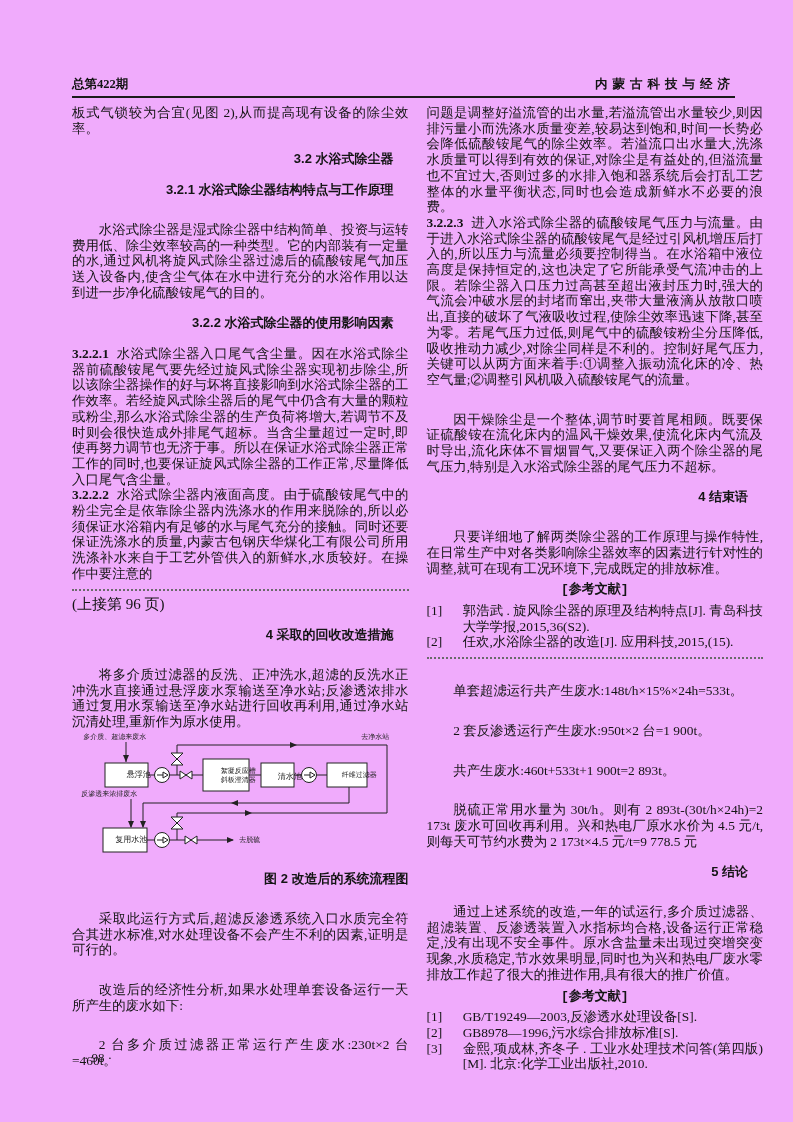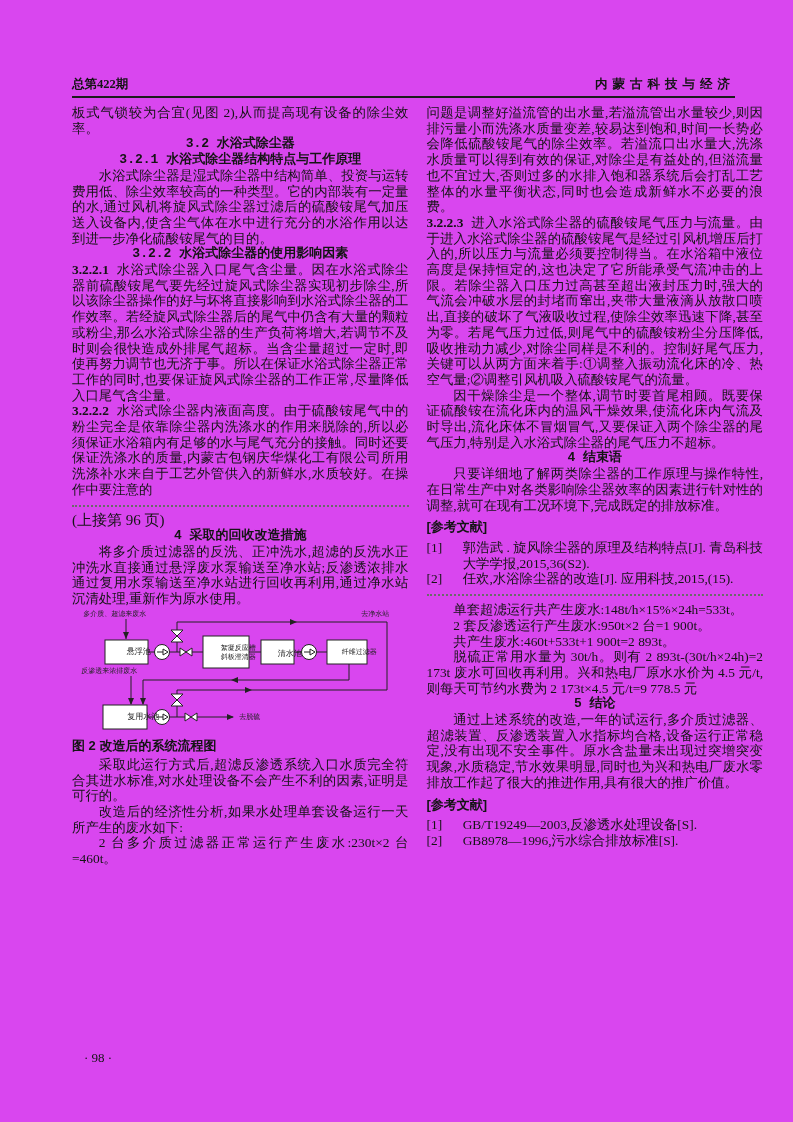--- a/index.html
+++ b/index.html
@@ -1,46 +1,46 @@
 <!DOCTYPE html>
 <html><head>
 <meta charset="utf-8">
 <style>
   html,body { margin:0; padding:0; background:#ffffff; }
   .page {
     position: relative;
     width: 793px; height: 1122px;
-    background: #d946ef;
+    background: #f0abfc;
     font-family: "Liberation Serif", "DejaVu Serif", serif;
     color: #141414;
     overflow: hidden;
   }
   .header {
     margin: 76px 58px 3px 72px;
     display: flex; justify-content: space-between; align-items: baseline;
     font-size: 12.5px; font-weight: bold;
   }
   .journal-name { letter-spacing: 5px; }
   .rule { margin: 0 58px 0 72px; border-top: 2px solid #1b1b1b; height: 0; }
   .columns { display: flex; gap: 18px; padding: 7px 30px 0 72px; }
   .col { flex: 1; min-width: 0; }
   p { margin: 0; font-size: 13.4px; line-height: 15.7px; text-align: justify; }
-  p.ind { text-indent: 2em; }
+  p.ind { text-indent: 2em; margin-top: 24px; }
   .h {
-    margin: 0; font-size: 13px; line-height: 15.7px; font-weight: bold;
-    font-family: Liberation Mono, monospace;
-    text-align: center;
+    margin: 15px; font-size: 13px; line-height: 15.7px; font-weight: bold;
+    font-family: Liberation Sans, sans-serif;
+    text-align: right;
   }
   .runnum { font-weight: bold; margin-right: .55em; }
   sup.cite { font-size: 9px; vertical-align: super; line-height: 0; }
   .dots { border-top: 2px dotted #6a6a6a; height: 0; margin: 7px 0 6px 0; }
   .cont-note { font-size: 15px; }
   .ref-title {
-    text-align: left; font-weight: bold; font-size: 13px; line-height: 15.7px;
-    font-family: Liberation Sans, sans-serif;
+    text-align: center; font-weight: bold; font-size: 13px; line-height: 15.7px;
+    font-family: Liberation Mono, monospace;
     margin: 6px 0 5px 0;
   }
   .ref { padding-left: 2.7em; }
   .ref .refnum { display: inline-block; width: 2.7em; margin-left: -2.7em; }
   .pageno { position: absolute; left: 84px; top: 1050px; font-size: 13px; }
   
   .fig { margin: 3px 0 0 0; }
   .diagram { position: relative; width: 318px; height: 124px; margin: 0 auto; }
   .diagram svg { position: absolute; left: 0; top: 0; }
   .dlabel {
@@ -48,23 +48,23 @@
     font-family: "Liberation Sans", "DejaVu Sans", sans-serif; color:#222;
     white-space: nowrap;
   }
   .dbox {
     position: absolute; display: flex; align-items: center; justify-content: center;
     flex-direction: column; text-align: center;
     font-size: 8px; line-height: 9px;
     font-family: "Liberation Sans", "DejaVu Sans", sans-serif; color:#222;margin-left:12px;
   }
   .fig-caption {
-    text-align: left; font-weight: bold; font-size: 13px; line-height: 17px;
+    text-align: right; font-weight: bold; font-size: 13px; line-height: 17px;
     font-family: "Liberation Sans", "DejaVu Sans", sans-serif;
-    margin: 3px 0 3px 0;
+    margin: 13px 0 3px 0;
   }
 </style>
 </head>
 <body>
 
 <div class="page">
 
   <div class="header">
     <span>总第422期</span>
     <span class="journal-name">内蒙古科技与经济</span>
@@ -162,21 +162,21 @@
           <div class="dlabel" style="left:2px; top:0;">多介质、超滤来废水</div>
           <div class="dlabel" style="left:280px; top:0;">去净水站</div>
           <div class="dbox" style="left:24px; top:30px; width:43px; height:24px;">悬浮池</div>
           <div class="dbox" style="left:122px; top:26px; width:46px; height:32px; font-size:7px;">
             <span>絮凝反应槽</span>
             <span>斜板澄清器</span>
           </div>
           <div class="dbox" style="left:180px; top:30px; width:33px; height:28px;">清水池</div>
           <div class="dbox" style="left:246px; top:30px; width:40px; height:24px; font-size:7px;">纤维过滤器</div>
           <div class="dlabel" style="left:0; top:57px;">反渗透来浓排废水</div>
-          <div class="dbox" style="left:22px; top:95px; width:56px; height:24px;">复用水池</div>
+          <div class="dbox" style="left:10px; top:95px; width:56px; height:24px;">复用水池</div>
           <div class="dlabel" style="left:158px; top:103px;">去脱硫</div>
         </div>
         <div class="fig-caption">图 2  改造后的系统流程图</div>
       </div>
 
       <p class="ind">采取此运行方式后,超滤反渗透系统入口水质完全符合其进水标准,对水处理设备不会产生不利的因素,证明是可行的。</p>
       <p class="ind">改造后的经济性分析,如果水处理单套设备运行一天所产生的废水如下:</p>
       <p class="ind">2 台多介质过滤器正常运行产生废水:230t×2 台=460t。</p>
     </div>
 
@@ -196,17 +196,18 @@
       <p class="ind">单套超滤运行共产生废水:148t/h×15%×24h=533t。</p>
       <p class="ind">2 套反渗透运行产生废水:950t×2 台=1 900t。</p>
       <p class="ind">共产生废水:460t+533t+1 900t=2 893t。</p>
       <p class="ind">脱硫正常用水量为 30t/h。则有 2 893t-(30t/h×24h)=2 173t 废水可回收再利用。兴和热电厂原水水价为 4.5 元/t,则每天可节约水费为 2 173t×4.5 元/t=9 778.5 元</p>
       <p class="h">5  结论</p>
       <p class="ind">通过上述系统的改造,一年的试运行,多介质过滤器、超滤装置、反渗透装置入水指标均合格,设备运行正常稳定,没有出现不安全事件。原水含盐量未出现过突增突变现象,水质稳定,节水效果明显,同时也为兴和热电厂废水零排放工作起了很大的推进作用,具有很大的推广价值。</p>
 
       <div class="ref-title">[参考文献]</div>
       <p class="ref"><span class="refnum">[1]</span><span>GB/T19249—2003,反渗透水处理设备[S].</span></p>
       <p class="ref"><span class="refnum">[2]</span><span>GB8978—1996,污水综合排放标准[S].</span></p>
+      <p class="ref"><span class="refnum">[3]</span><span>金熙,项成林,齐冬子 . 工业水处理技术问答(第四版)[M]. 北京:化学工业出版社,2010.</span></p>
     </div>
   </div>
 
   <div class="pageno">· 98 ·</div>
 </div>
 
 </body></html>

